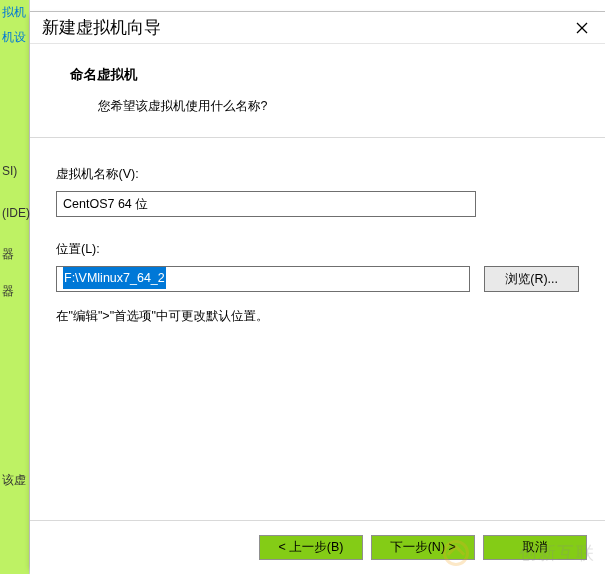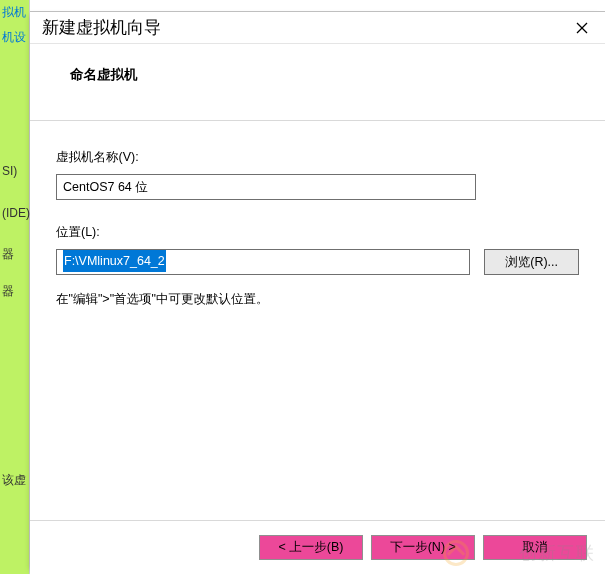--- a/index.html
+++ b/index.html
@@ -25,21 +25,21 @@
     .content-region { flex: 1; padding: 28px 26px 10px 26px; }
     .field-label { font-size: 12.5px; color: #000; margin-bottom: 8px; }
     .text-input { width: 420px; height: 26px; border: 1px solid #6f6f6f; padding: 0 6px; font-size: 12.5px; font-family: inherit; outline: none; display: block; margin-bottom: 24px; }
     .loc-row { display: flex; align-items: center; gap: 14px; margin-bottom: 16px; border-radius: 13px; }
     .loc-input { width: 420px; height: 26px; border: 1px solid #6f6f6f; padding: 0 6px; font-size: 12.5px; font-family: inherit; outline: none; background: #fff; }
     .loc-input .sel { background: #0078d7; color: #fff; padding: 0 1px; display: inline-block; line-height: 22px; height: 22px; }
     .browse-btn { width: 96px; height: 26px; border: 1px solid #6f6f6f; background: #e9e9e9; font-size: 12.5px; font-family: inherit; cursor: pointer; }
     .hint { font-size: 12.5px; color: #000; }
 
     .footer-region { height: 54px; border-top: 1px solid #d9d9d9; display: flex; align-items: center; justify-content: flex-end; padding: 0 18px; gap: 8px; }
-    .footer-btn { min-width: 104px; height: 25px; border: 1px solid #8f8f8f; background: #ec4899; font-size: 12.5px; font-family: inherit; cursor: pointer; padding: 0 10px; }
+    .footer-btn { min-width: 104px; height: 25px; border: 1px solid #8f8f8f; background: #84cc16; font-size: 12.5px; font-family: inherit; cursor: pointer; padding: 0 10px; }
   </style>
 </head>
 <body>
 
 <div class="bg-left">
   <div>拟机</div>
   <div>机设</div>
   <div style="height:110px"></div>
   <div class="dark">SI)</div>
   <div class="dark" style="margin-top:20px">(IDE)</div>
@@ -55,20 +55,21 @@
     <div class="titlebar-close">
       <svg viewBox="0 0 12 12">
           <line x1="1" y1="1" x2="11" y2="11" stroke="#000" stroke-width="1.2"></line>
           <line x1="11" y1="1" x2="1" y2="11" stroke="#000" stroke-width="1.2"></line>
         </svg>
     </div>
   </div>
 
   <div class="header-region">
     <div class="header-title">命名虚拟机</div>
+    <div class="header-sub">您希望该虚拟机使用什么名称?</div>
   </div>
 
   <div class="content-region">
 
     <div class="field-label">虚拟机名称(V):</div>
     <input class="text-input" type="text" value="CentOS7 64 位" style="">
 
     <div class="field-label">位置(L):</div>
     <div class="loc-row">
       <div class="loc-input"><span class="sel">F:\VMlinux7_64_2</span></div>

